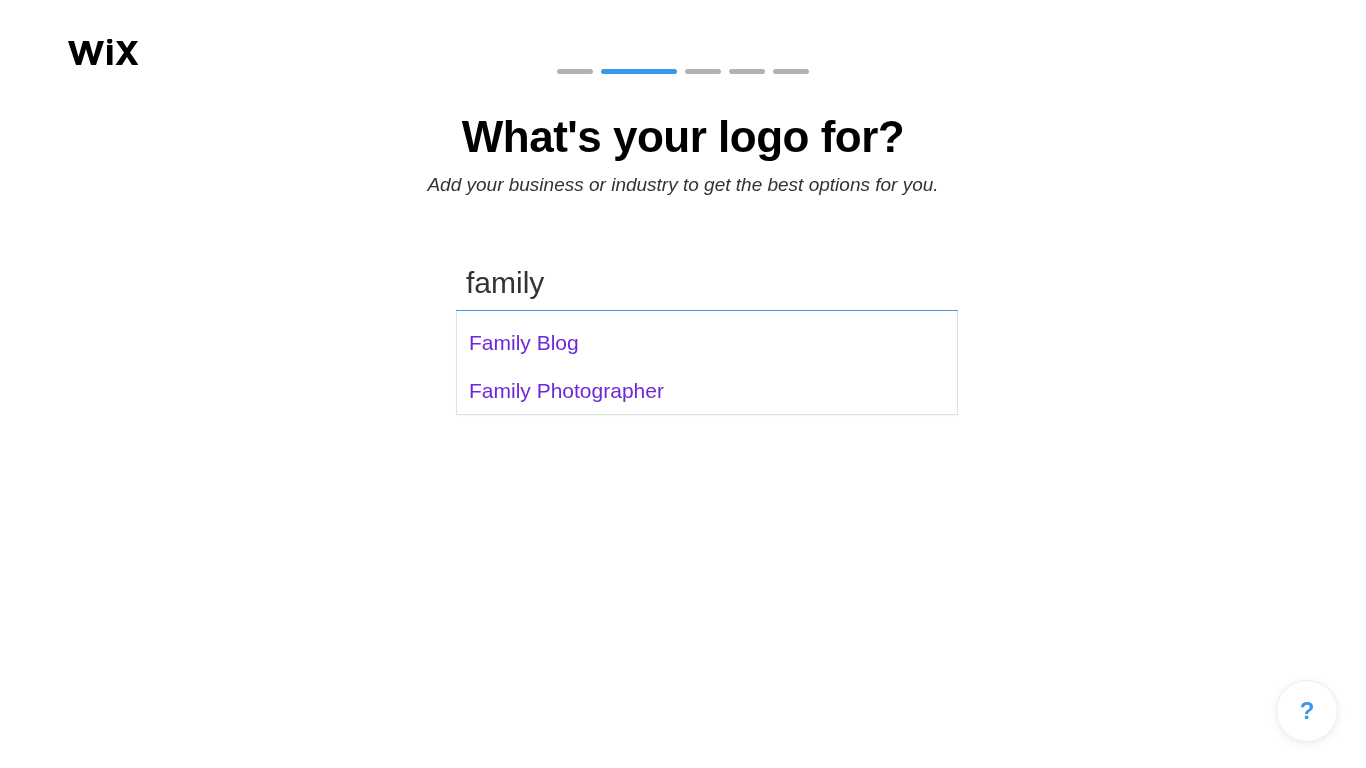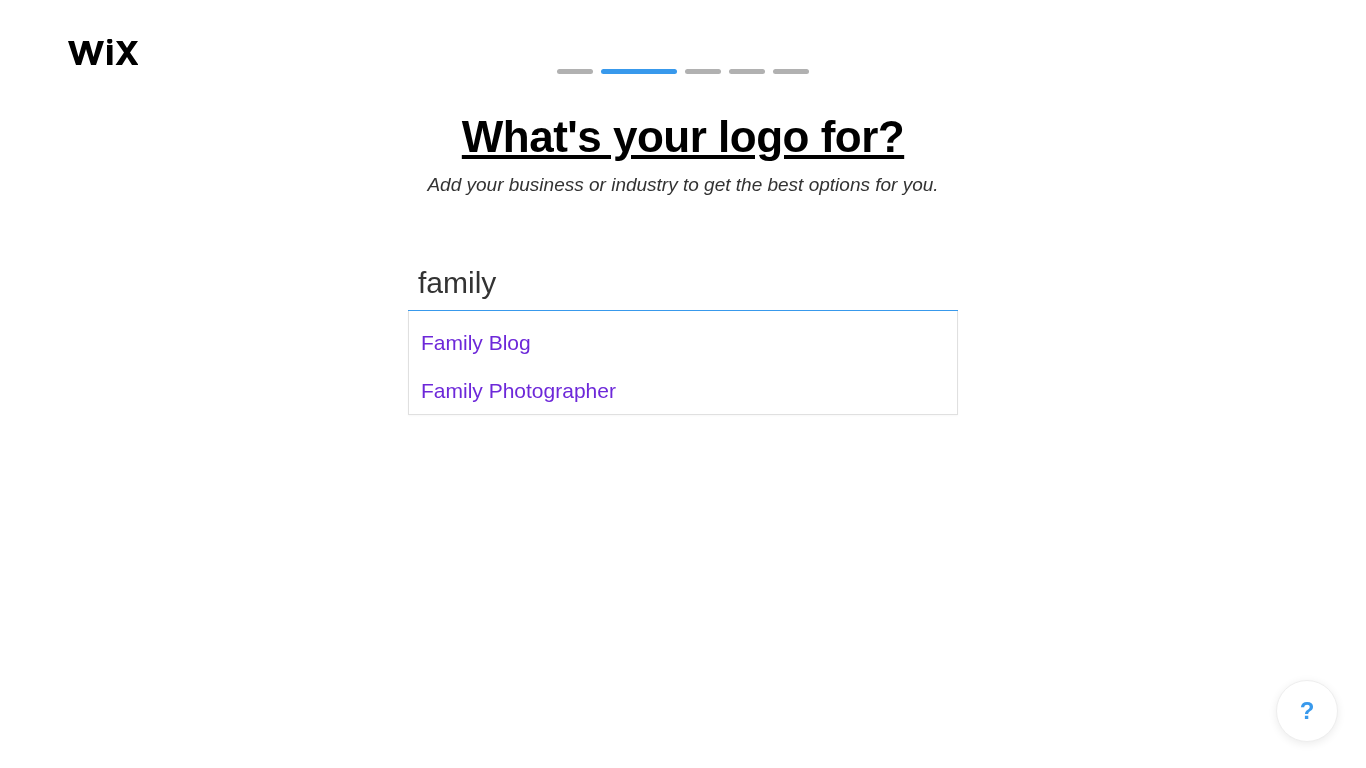--- a/index.html
+++ b/index.html
@@ -49,32 +49,32 @@
       width: 550px;
       margin: 0 auto;
       text-align: center;
     }
     .heading {
       margin-top: 38px;
       font-size: 44px;
       font-weight: 900;
       color: #000;
       letter-spacing: -0.5px;
-      text-decoration: underline;
     }
     .subheading {
       margin-top: 12px;
       font-size: 19px;
       color: #333;
       font-weight: 400;
       font-style: italic;
     }
     .input-wrapper {
       margin-top: 66px;
       position: relative;
+      margin-left: 48px;
     }
     .industry-input {
       width: 100%;
       border: none;
       border-bottom: 1px solid #3899ec;
       font-size: 30px;
       font-weight: 300;
       color: #333;
       padding: 4px 0 10px 10px;
       outline: none;

